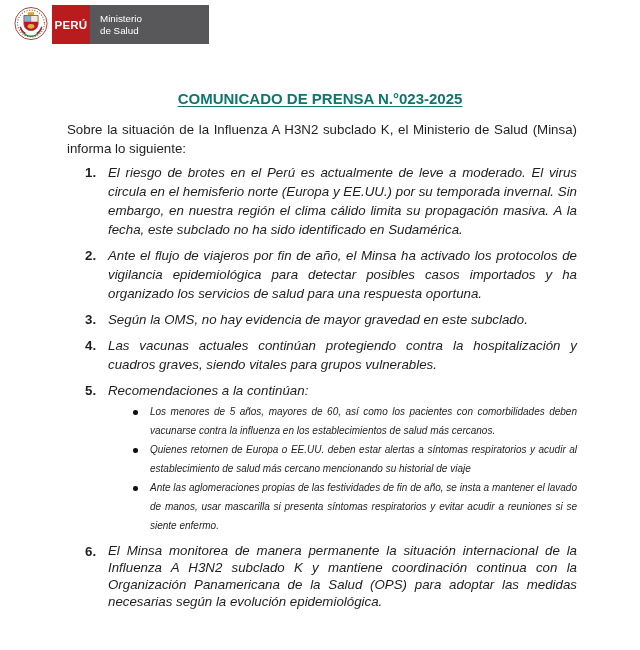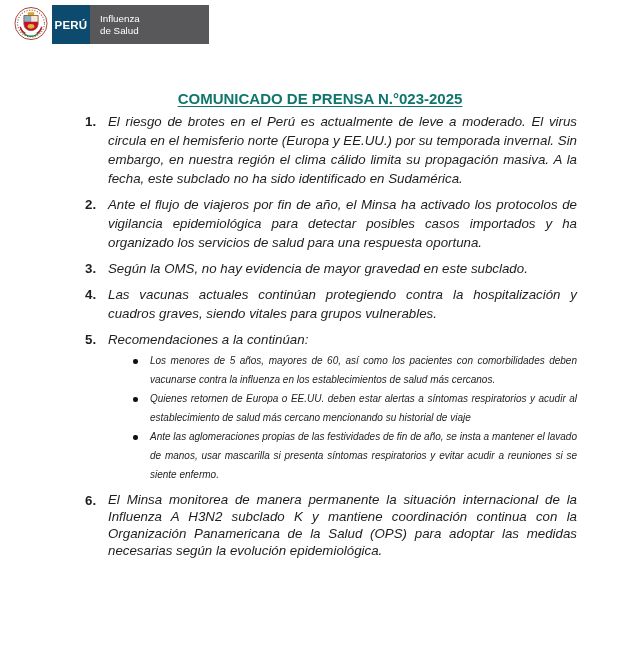--- a/index.html
+++ b/index.html
@@ -68,32 +68,33 @@
       <circle cx="18" cy="19.5" r="14.2" fill="none" stroke="#8a5a40" stroke-width="1.1" stroke-dasharray="1.2 1.6"></circle>
       <rect x="14.5" y="7.5" width="7" height="3" rx="1" fill="#d9a520"></rect>
       <path d="M10.5 11 H25.5 V20 A7.5 7 0 0 1 10.5 20 Z" fill="#c8102e" stroke="#7a4a2a" stroke-width="0.8"></path>
       <rect x="10.9" y="11.4" width="7" height="6.2" fill="#86b3c4"></rect>
       <rect x="18.1" y="11.4" width="7" height="6.2" fill="#f4ecda"></rect>
       <ellipse cx="18" cy="22.5" rx="3.6" ry="2.4" fill="#e0b63a"></ellipse>
       <path d="M7 25 C10 31 14 33 18 33 C22 33 26 31 29 25" fill="none" stroke="#2e7d3a" stroke-width="1.6"></path>
       <path d="M6.5 23 C8 27 10 29 12 30" fill="none" stroke="#c8102e" stroke-width="1.4"></path>
       <path d="M29.5 23 C28 27 26 29 24 30" fill="none" stroke="#c8102e" stroke-width="1.4"></path>
     </svg>
-    <div class="red-box" style="background: #0c4a6e;">
+    <div class="red-box" style="background: #b91c1c;">
       <span>PERÚ</span>
     </div>
     <div class="gray-box" style="background: rgb(88, 88, 90);">
-      <span>Influenza</span>
+      <span>Ministerio</span>
       <span>de Salud</span>
     </div>
   </div>
 
   <h1 class="title">COMUNICADO DE PRENSA N.°023-2025</h1>
 
   <div class="doc-body">
+    <p class="intro">Sobre la situación de la Influenza A H3N2 subclado K, el Ministerio de Salud (Minsa) informa lo siguiente:</p>
 
     <ol class="num-list">
       <li>
         <span class="num">1.</span>
         <div class="itm">El riesgo de brotes en el Perú es actualmente de leve a moderado. El virus circula en el hemisferio norte (Europa y EE.UU.) por su temporada invernal. Sin embargo, en nuestra región el clima cálido limita su propagación masiva. A la fecha, este subclado no ha sido identificado en Sudamérica.</div>
       </li>
       <li>
         <span class="num">2.</span>
         <div class="itm">Ante el flujo de viajeros por fin de año, el Minsa ha activado los protocolos de vigilancia epidemiológica para detectar posibles casos importados y ha organizado los servicios de salud para una respuesta oportuna.</div>
       </li>

